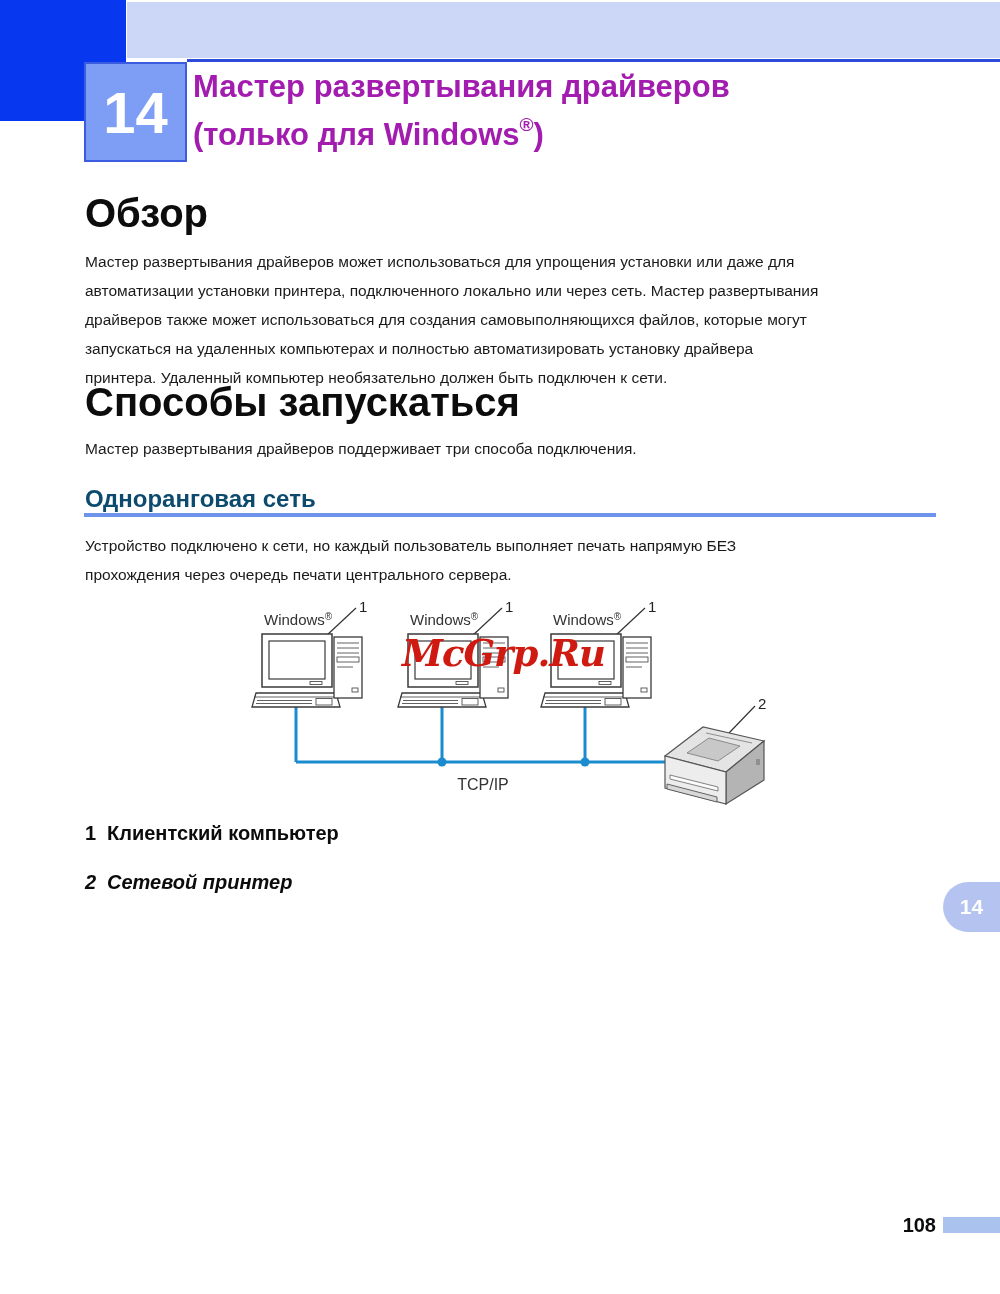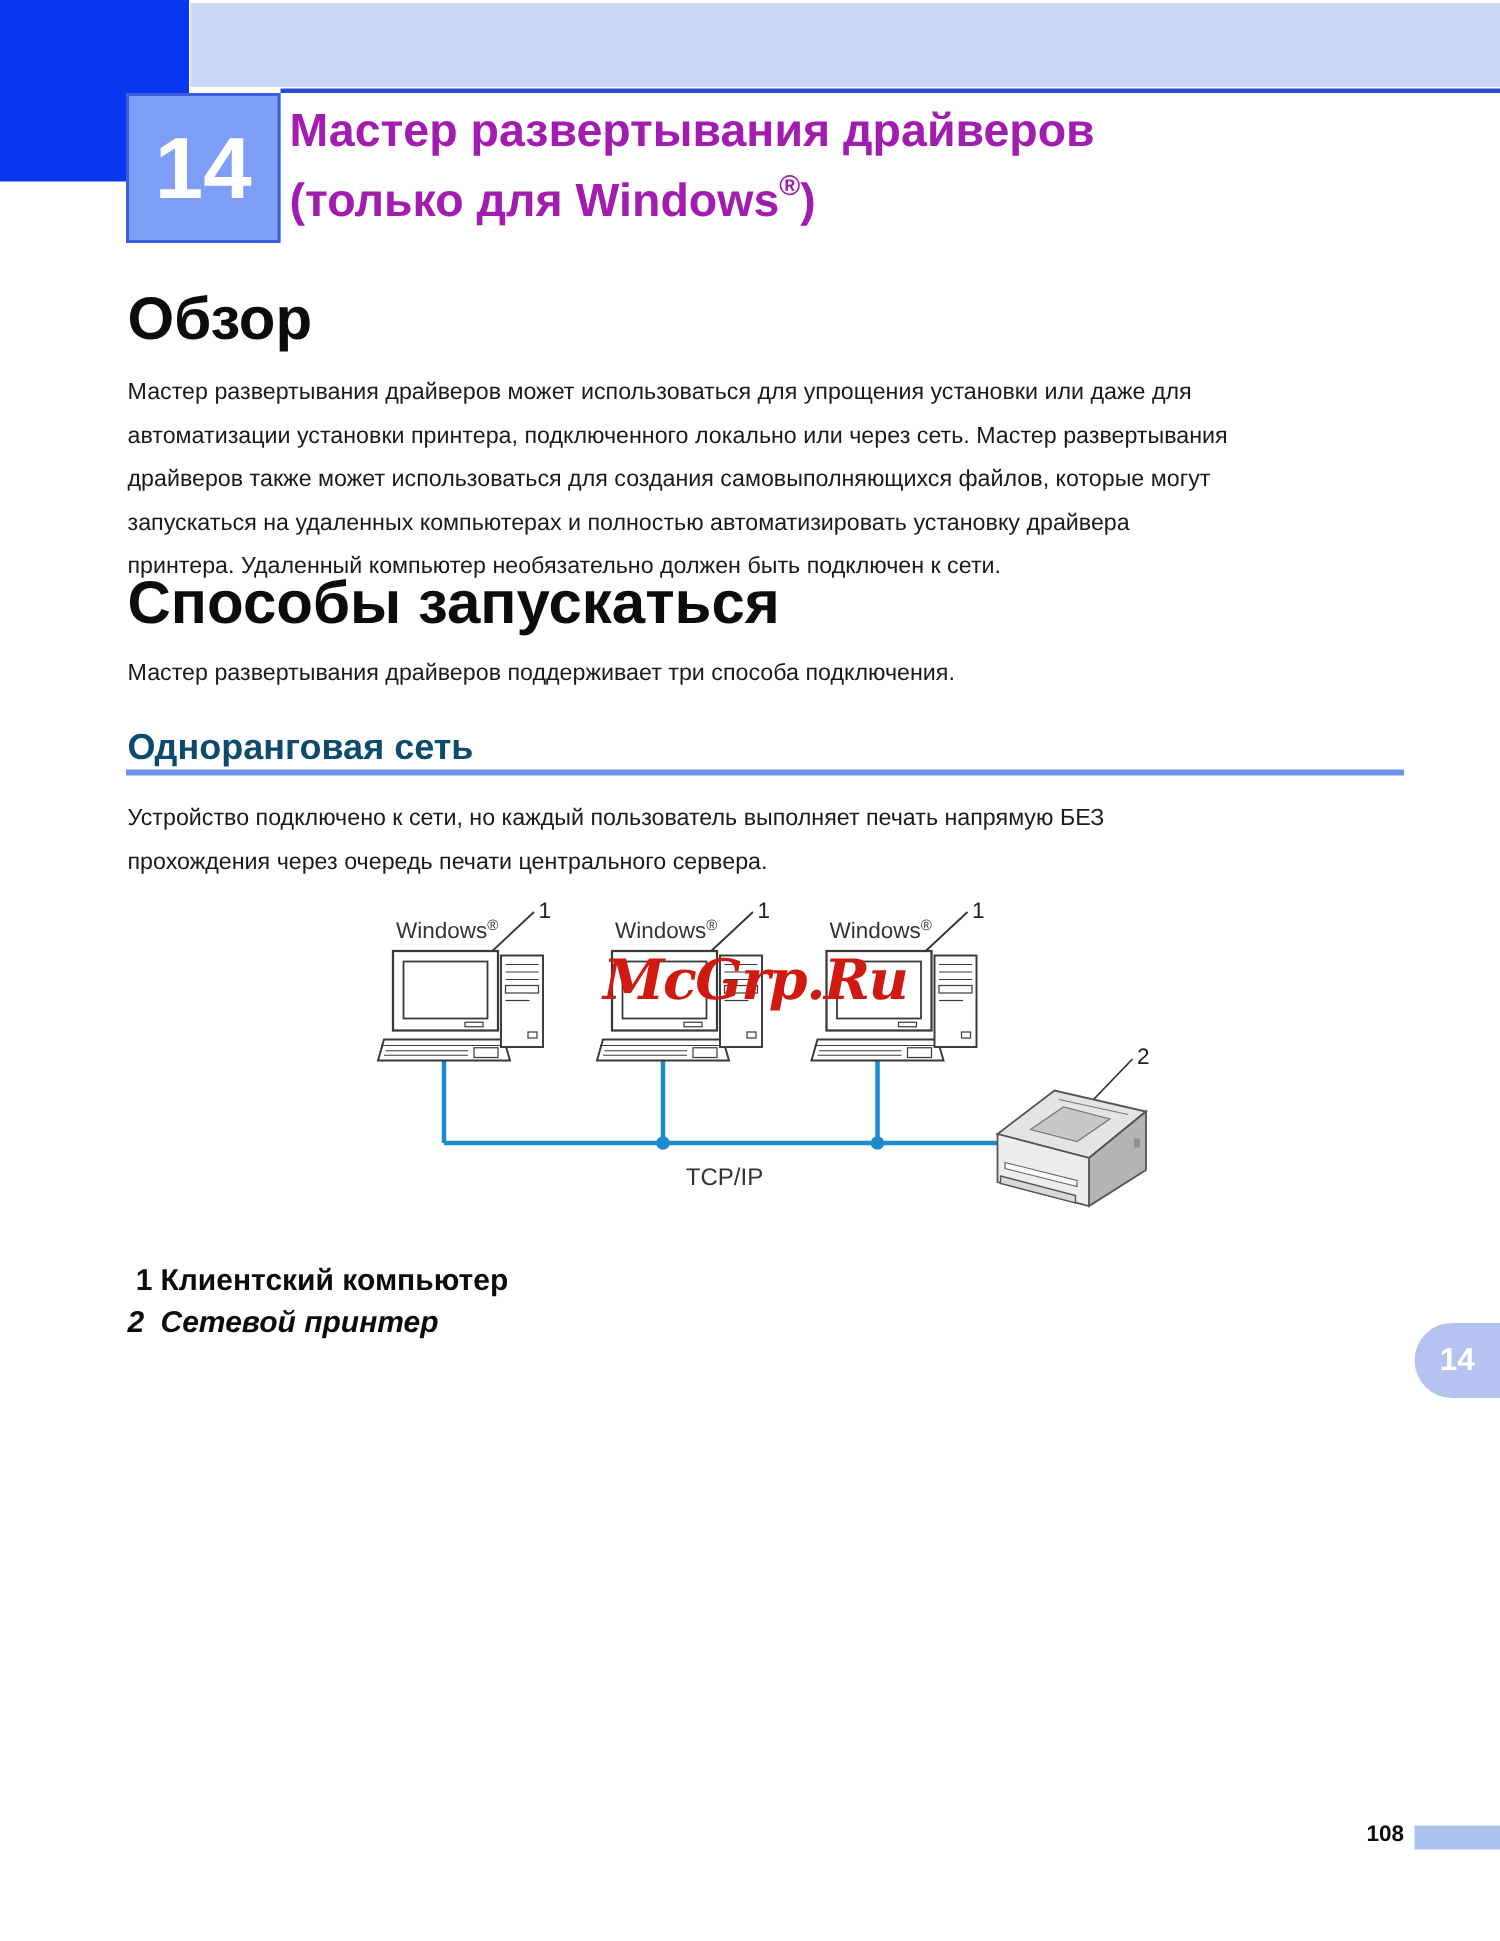--- a/index.html
+++ b/index.html
@@ -38,30 +38,30 @@
   
   .diagram{left:240px;top:590px;width:560px;height:230px;}
   .watermark{
     left:402px;top:621px;
     font-family:"DejaVu Serif", serif;font-style:italic;font-weight:bold;
     font-size:37px;letter-spacing:-1px;color:#ce1a10;z-index:5;margin-top:10px;
   }
   
   .legend-row{left:85px;font-size:20px;font-weight:bold;color:#0c0c0c;line-height:22px;}
   .legend-row .num{display:inline-block;width:22px;}
-  .legend-1{top:843px;text-align:center;}
+  .legend-1{top:822px;}
   .legend-2{top:871px;font-style:italic;}
   
   .side-tab{
     left:943px;top:882px;width:57px;height:50px;background:#b5c3f1;
     border-radius:26px 0 0 26px;display:flex;align-items:center;justify-content:center;
     color:#ffffff;font-size:21px;font-weight:bold;
   }
   .page-number{left:856px;top:1214px;width:80px;text-align:right;
-    font-size:15px;font-weight:bold;color:#0c0c0c;}
+    font-size:20px;font-weight:bold;color:#0c0c0c;}
   .footer-bar{left:943px;top:1217px;width:57px;height:16px;background:#a9c2ee;}
   svg text{font-family:"Liberation Sans", sans-serif;}
 </style>
 </head>
 <body>
 
 <div class="abs banner"></div>
 <div class="abs corner-square"></div>
 <div class="abs title-rule"></div>
 <div class="abs chapter-box">

